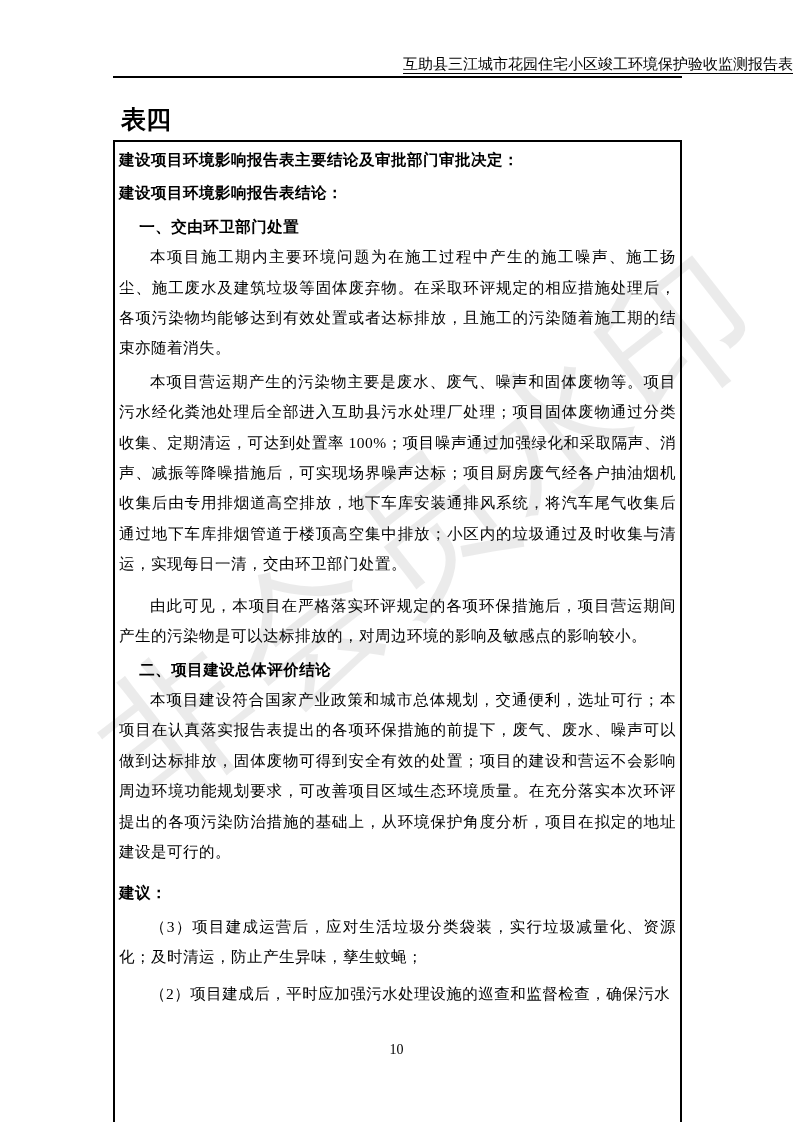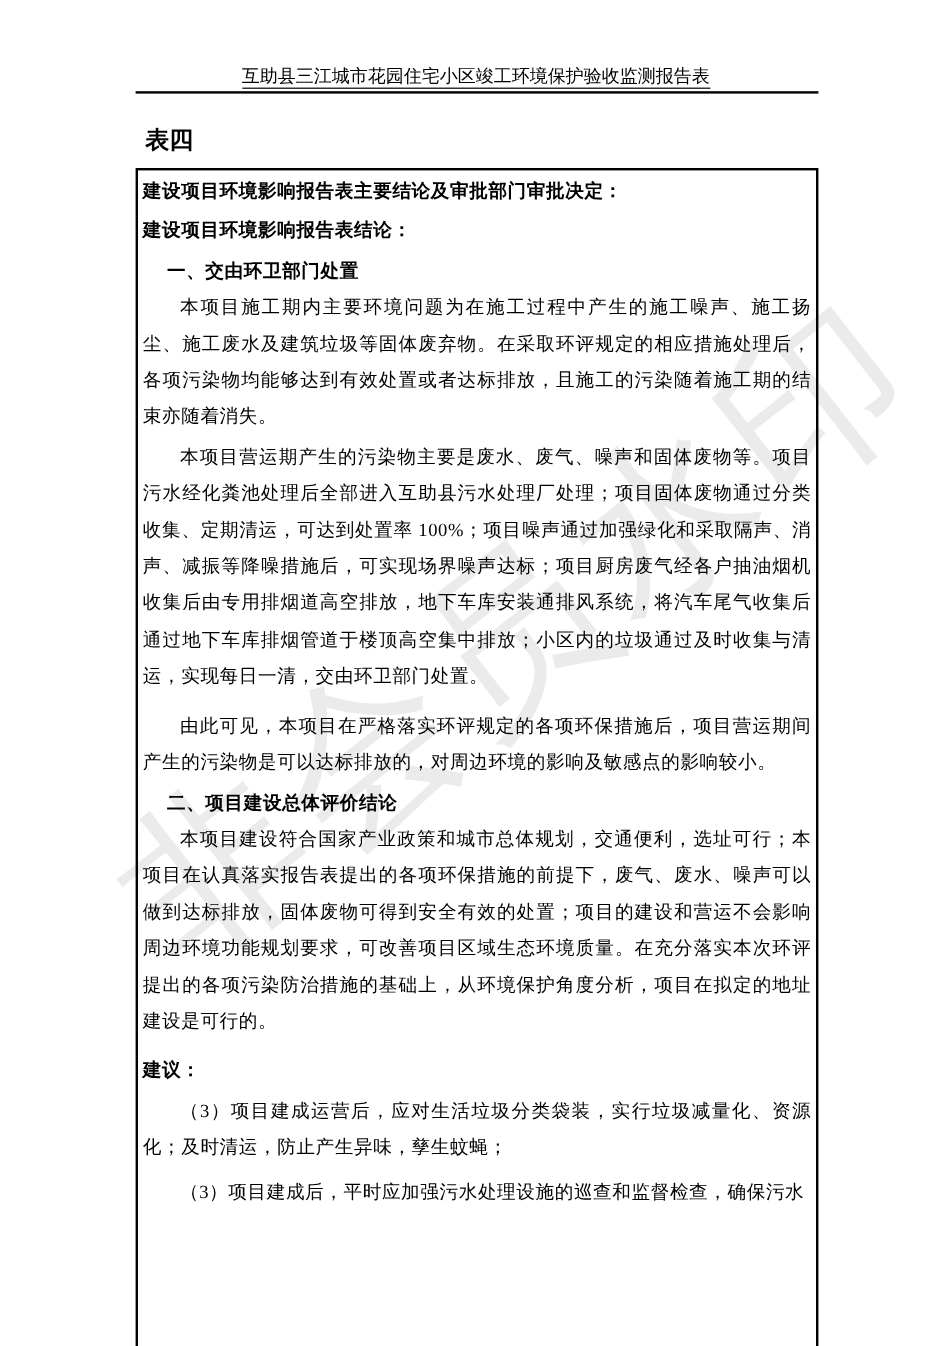--- a/index.html
+++ b/index.html
@@ -14,42 +14,42 @@
     height: 1122px;
     background: #ffffff;
     overflow: hidden;
   }
   
   .doc-header {
     position: absolute;
     top: 55px;
     left: 0;
     width: 100%;
-    text-align: center;
+    text-align: right;
     font-size: 15px;
     line-height: 18px;
   }
   .doc-header .title-text {
     border-bottom: 1px solid #000;
     padding-bottom: 1px;
   }
   .header-rule {
     position: absolute;
     top: 76px;
     left: 113px;
     width: 569px;
     height: 0;
     border-top: 2px solid #000;
   }
   
   .table-label {
     position: absolute;
     top: 103px;
     left: 121px;
-    font-size: 20px;
+    font-size: 25px;
     font-weight: bold;
   }
   
   .watermark {
     position: absolute;
     top: 450px;
     left: 45px;
     width: 720px;
     text-align: center;
     font-size: 150px;
@@ -128,18 +128,19 @@
     <p class="para mt-l">由此可见，本项目在严格落实环评规定的各项环保措施后，项目营运期间产生的污染物是可以达标排放的，对周边环境的影响及敏感点的影响较小。</p>
 
     <p class="sec-title">二、项目建设总体评价结论</p>
 
     <p class="para">本项目建设符合国家产业政策和城市总体规划，交通便利，选址可行；本项目在认真落实报告表提出的各项环保措施的前提下，废气、废水、噪声可以做到达标排放，固体废物可得到安全有效的处置；项目的建设和营运不会影响周边环境功能规划要求，可改善项目区域生态环境质量。在充分落实本次环评提出的各项污染防治措施的基础上，从环境保护角度分析，项目在拟定的地址建设是可行的。</p>
 
     <p class="bold-line mt-l">建议：</p>
 
     <p class="para mt-s">（3）项目建成运营后，应对生活垃圾分类袋装，实行垃圾减量化、资源化；及时清运，防止产生异味，孳生蚊蝇；</p>
 
-    <p class="para mt-m">（3）项目建成后，平时应加强污水处理设施的巡查和监督检查，确保污水</p>
+    <p class="para mt-m">（2）项目建成后，平时应加强污水处理设施的巡查和监督检查，确保污水</p>
 
   </div>
 
+  <div class="page-number">10</div>
 
 </div>
 
 </body></html>

